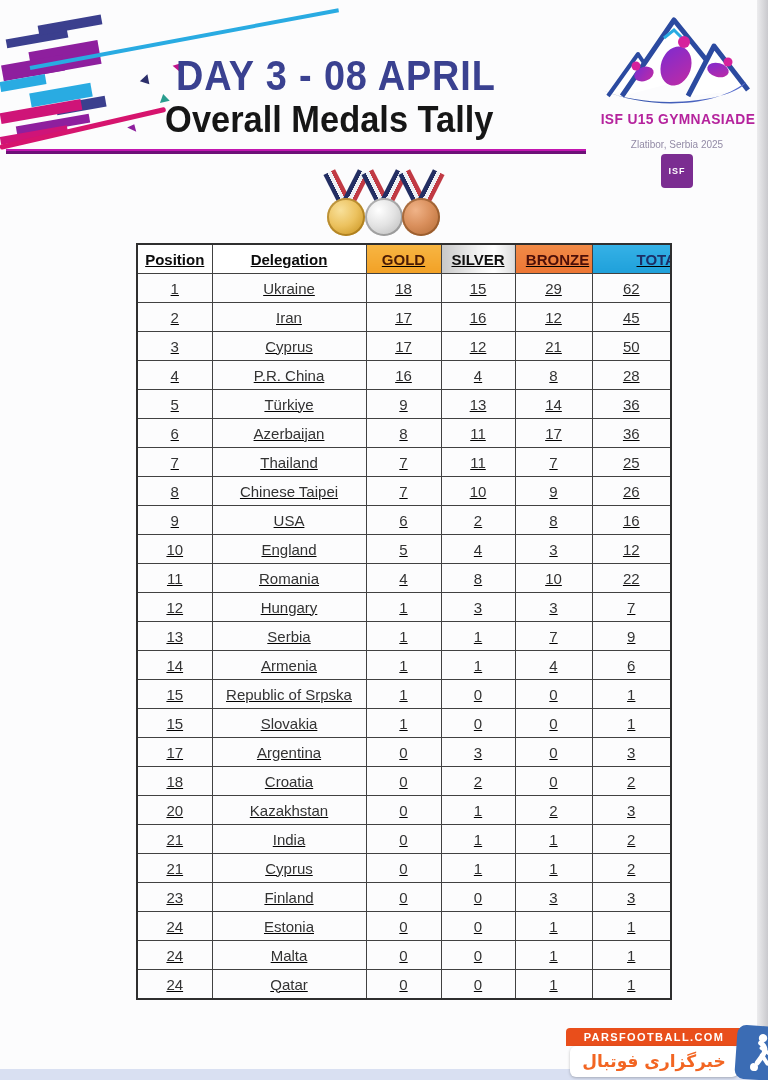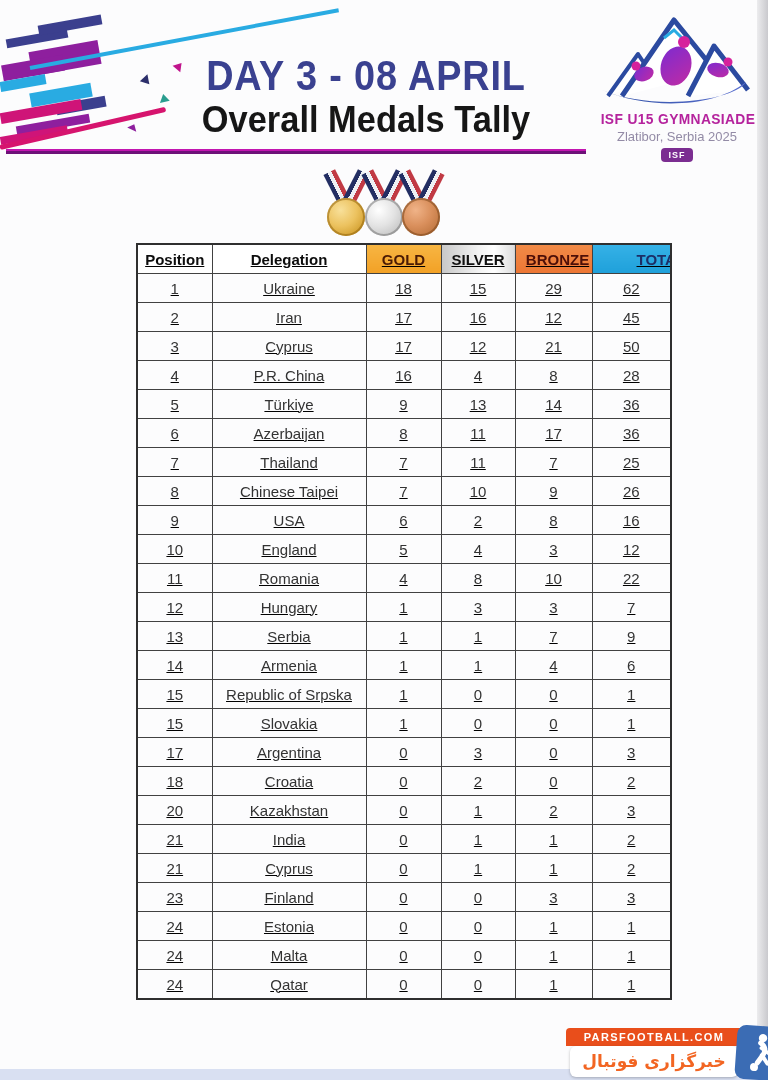--- a/index.html
+++ b/index.html
@@ -23,34 +23,34 @@
     transform:rotate(-10.6deg)!important;transform-origin:left center;}
   .line-pink{left:0px;top:145px;width:170px;height:5px;background:#d6146e;
     transform:rotate(-13deg)!important;transform-origin:left center;border-radius:2px;}
   .tri{width:0!important;height:0!important;border-left:5px solid transparent;
     border-right:5px solid transparent;background:none!important;}
   .t1{left:141px;top:74px;border-bottom:9px solid #2c2f6b;transform:rotate(18deg)!important;}
   .t2{left:174px;top:62px;border-bottom:8px solid #c0148c;transform:rotate(40deg)!important;}
   .t3{left:159px;top:94px;border-bottom:8px solid #2a9d8f;transform:rotate(-12deg)!important;}
   .t4{left:128px;top:124px;border-bottom:6px solid #8e1f9e;transform:rotate(25deg)!important;}
   
-  .title{position:absolute;left:150px;top:52px;width:432px;text-align:center;}
+  .title{position:absolute;left:150px;top:52px;width:432px;text-align:left;}
   .title-day{font-size:43px;line-height:46px;font-weight:bold;color:#3A4190;
     letter-spacing:1px;transform:scaleX(0.88);transform-origin:center;white-space:nowrap;}
   .title-sub{font-size:37px;line-height:44px;font-weight:bold;color:#161616;
     transform:scaleX(0.93);transform-origin:center;white-space:nowrap;}
   .divider{position:absolute;left:6px;top:149px;width:580px;height:5px;
     background:linear-gradient(180deg,#c215b0 0 30%,#6d1178 30%);}
   
   .logo{position:absolute;left:594px;top:8px;width:166px;text-align:center;}
   .logo-name{font-size:15px;font-weight:bold;color:#b5239d;letter-spacing:.4px;
     transform:scaleX(.92);transform-origin:center;white-space:nowrap;margin-top:2px;}
-  .logo-sub{font-size:13px;color:#938ba6;margin-top:2px;}
+  .logo-sub{font-size:10px;color:#938ba6;margin-top:12px;}
   .logo-badge{display:inline-block;margin-top:4px;background:#7b2d91;color:#fff;
-    font-size:9px;font-weight:bold;letter-spacing:1px;padding:2px 7px;border-radius:4px;}
+    font-size:9px;font-weight:bold;letter-spacing:1px;padding:12px 7px;border-radius:4px;}
   
   .medal{position:absolute;width:44px;height:70px;top:166px;}
   .medal .arm{position:absolute;top:2px;left:15.5px;width:13px;height:38px;
     transform-origin:50% 100%;
     background:linear-gradient(90deg,#232e63 0 34%,#eef0f4 34% 66%,#c13a44 66%);}
   .medal .arm.left {transform:rotate(-27deg);}
   .medal .arm.right{transform:rotate(27deg);}
   .medal .disc{position:absolute;bottom:0;left:3px;width:38px;height:38px;border-radius:50%;}
   .disc.gold{background:radial-gradient(circle at 36% 32%,#f8e09a 0%,#ecc25f 45%,#d5a335 75%,#c6922a 100%);
     box-shadow:inset 0 0 0 2px rgba(146,100,13,.55);}

